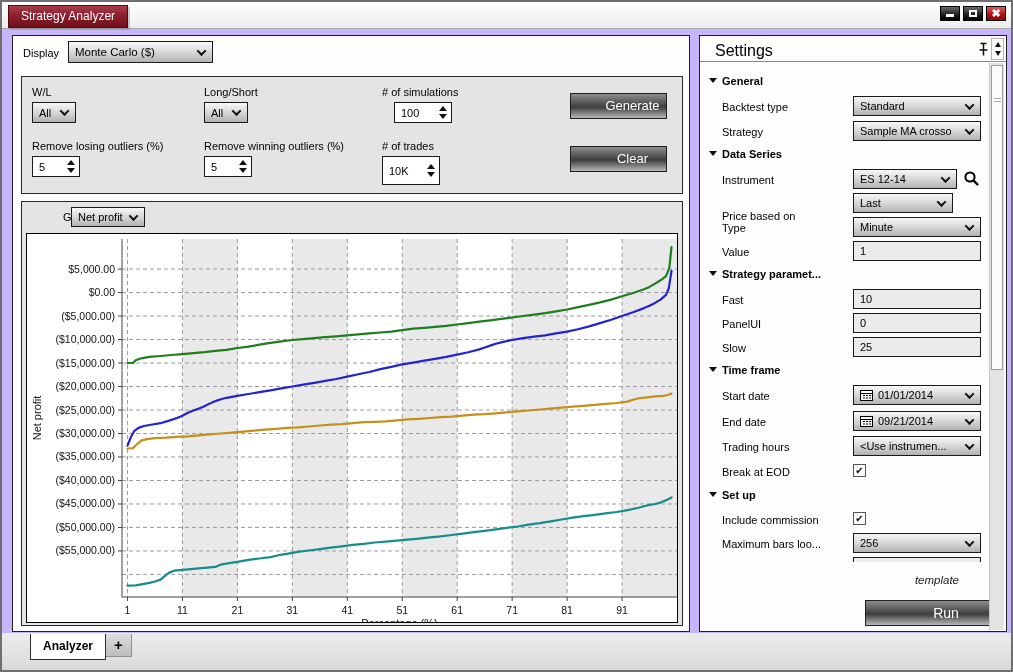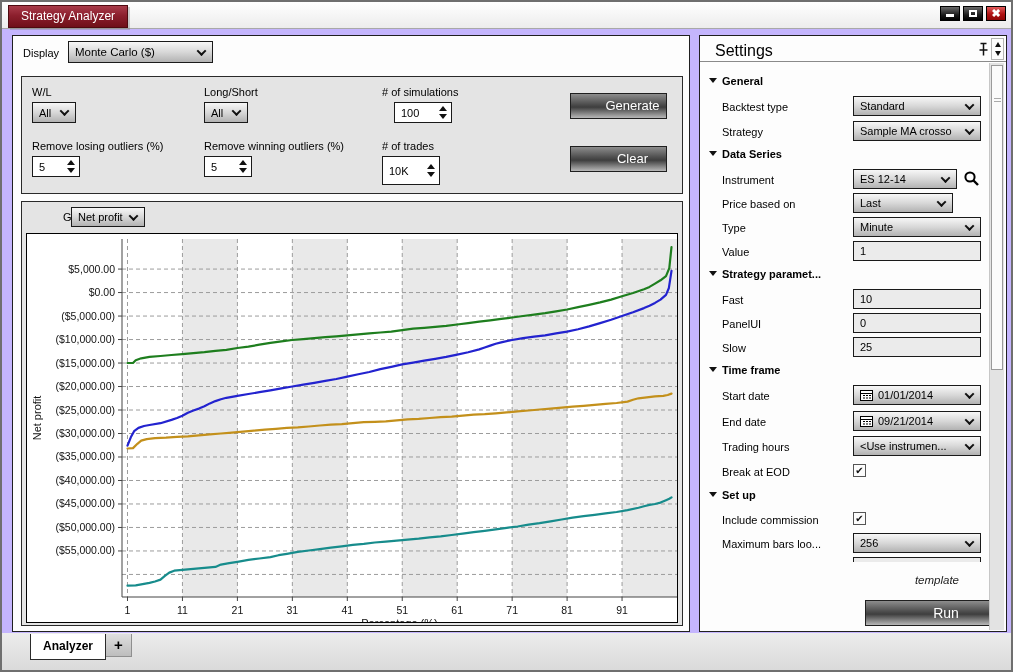--- a/index.html
+++ b/index.html
@@ -265,21 +265,21 @@
     <div class="sect" style="left:22px;top:112px;">Data Series</div>
     <div class="lbl" style="left:22px;top:138px;">Instrument</div>
     <div class="dd" style="left:153px;top:133px;width:104px;height:20px;">
         <span>ES 12-14</span>
         <span class="chev"></span>
       </div>
     <svg style="position:absolute;left:263px;top:134px;" width="18" height="18">
         <circle cx="7" cy="7" r="4.6" fill="none" stroke="#000" stroke-width="2"></circle>
         <line x1="10.5" y1="10.5" x2="15" y2="15" stroke="#000" stroke-width="2.4"></line>
       </svg>
-    <div class="lbl" style="left:22px;top:162px;">Price based on</div>
+    <div class="lbl" style="left:22px;top:174px;">Price based on</div>
     <div class="dd" style="left:153px;top:157px;width:100px;height:20px;">
         <span>Last</span>
         <span class="chev"></span>
       </div>
     <div class="lbl" style="left:22px;top:186px;">Type</div>
     <div class="dd" style="left:153px;top:181px;width:128px;height:20px;">
         <span>Minute</span>
         <span class="chev"></span>
       </div>
     <div class="lbl" style="left:22px;top:210px;">Value</div>

